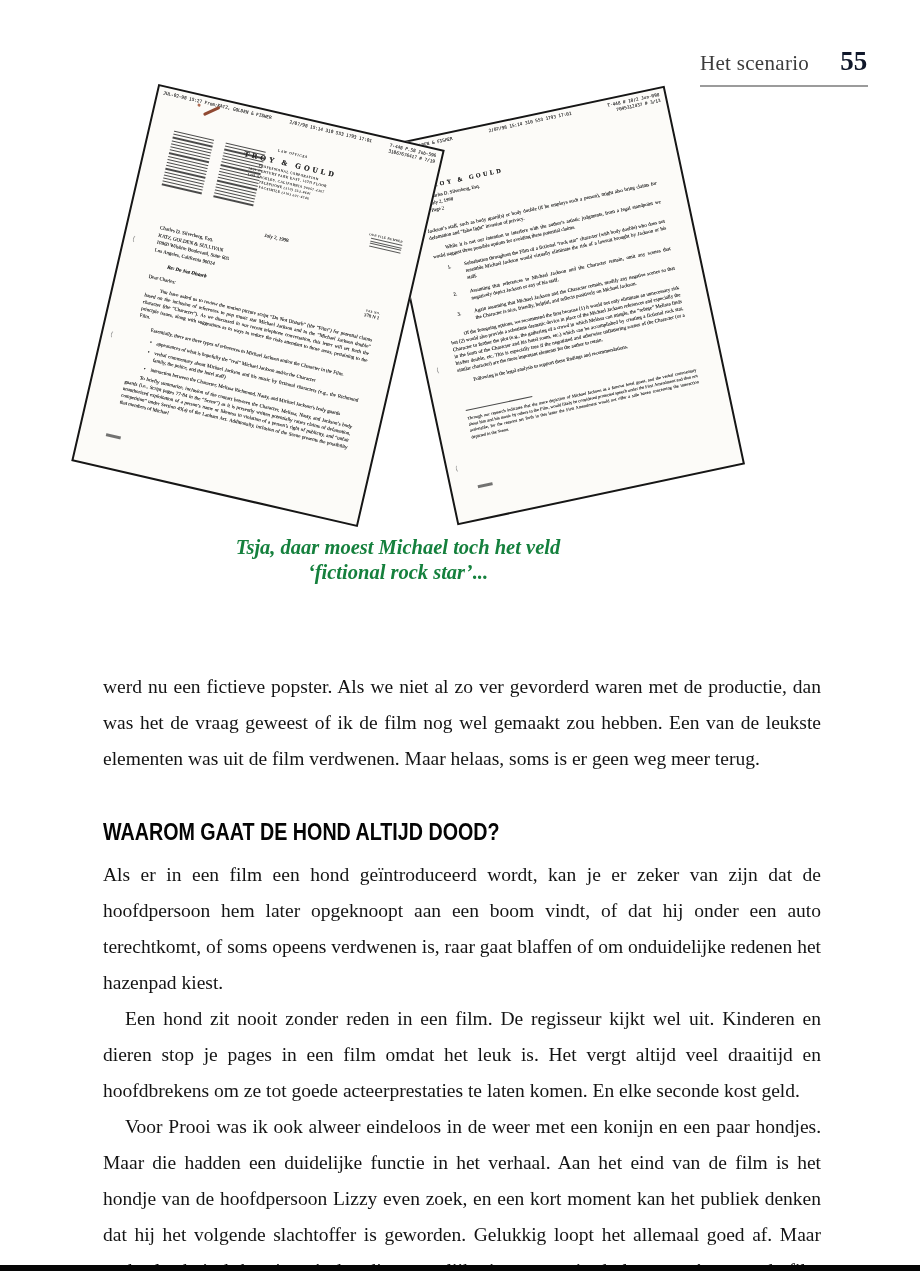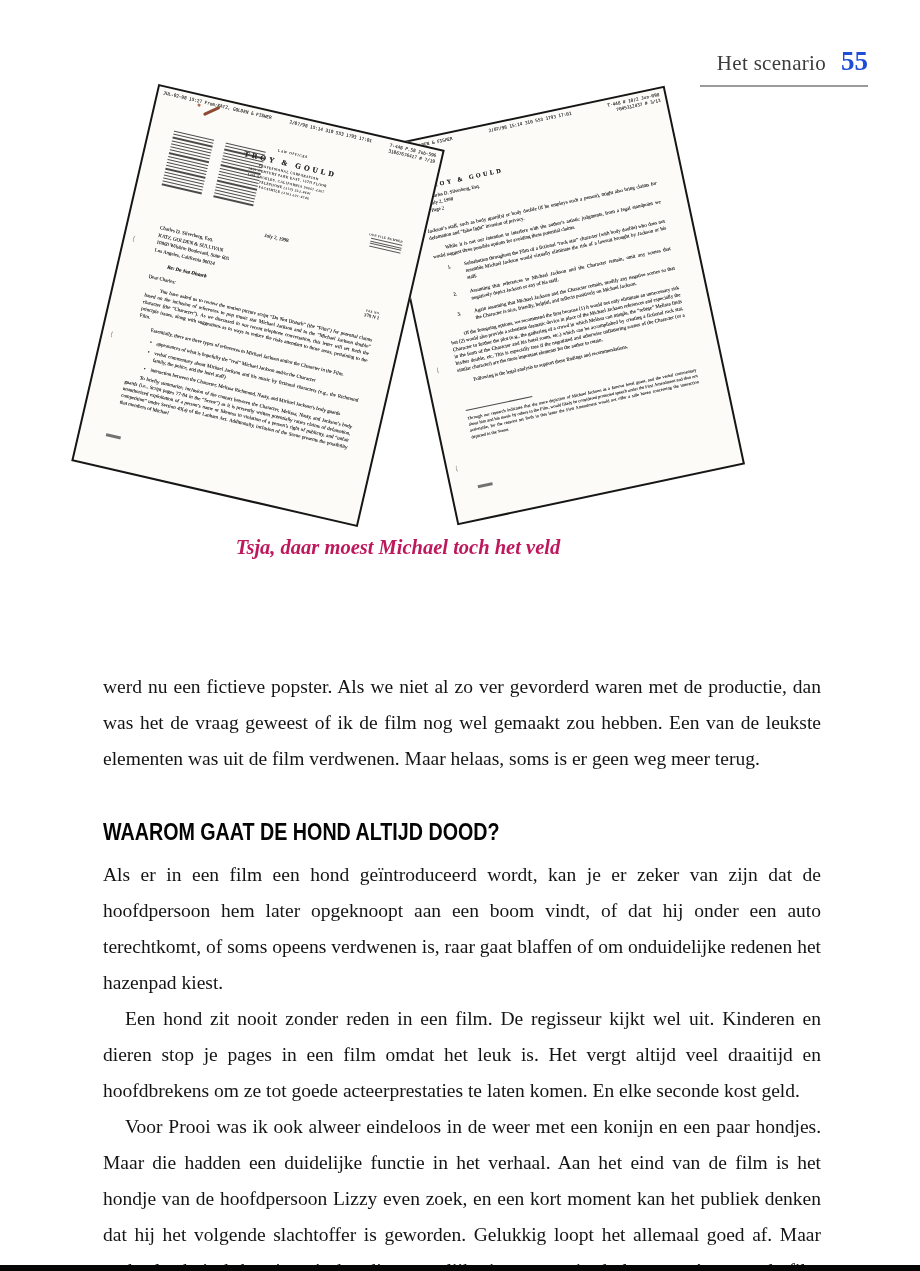--- a/index.html
+++ b/index.html
@@ -4,25 +4,25 @@
 <style>
   html,body{margin:0;padding:0;}
   body{
     width:920px;height:1271px;position:relative;overflow:hidden;
     background:#ffffff;font-family:"Liberation Serif", serif;
   }
 
   
   .page-header{
     position:absolute;top:46px;right:52px;width:168px;
-    display:flex;align-items:baseline;justify-content:flex-end;gap:15px;
+    display:flex;align-items:baseline;justify-content:flex-start;gap:31px;
     border-bottom:2px solid #9b9b9b;padding-bottom:8px;
   }
   .section-title{font-size:21px;color:#3c3c3c;letter-spacing:.3px;}
-  .page-number{font-size:27px;font-weight:bold;color:#1d4ed8;}
+  .page-number{font-size:27px;font-weight:bold;color:#0f172a;}
 
   
   .doc{
     position:absolute;width:294px;height:387px;box-sizing:border-box;
     background:#fcfbf8;border:2.5px solid #161616;
   }
   .doc-left{left:111px;top:112px;transform:rotate(13deg);z-index:2;}
   .doc-right{left:414px;top:112px;transform:rotate(-12deg);z-index:1;}
   .doc-inner{position:absolute;inset:0;color:#2e2e2e;}
   .scan-text{text-shadow:0 0 .4px rgba(45,45,45,.85);}
@@ -83,21 +83,21 @@
   .p2-firm{font-size:6.2px;font-weight:bold;letter-spacing:2.5px;margin-bottom:2px;}
   .num-item{display:flex;gap:9px;margin:6px 0 6px 12px;}
   .num-n{flex:none;width:8px;}
   .fn-sep{width:68px;border-top:.8px solid #4a4a4a;margin:24px 0 5px 0;}
   .footnote{font-size:4.4px;line-height:1.45;}
 
   
   .caption{
     position:absolute;left:100px;top:535px;width:596px;text-align:center;
     font-weight:bold;font-style:italic;font-size:20.5px;line-height:25px;
-    color:#be185d;
+    color:#15803d;
   }
 
   
   .body-text{
     position:absolute;left:103px;top:621px;width:718px;
     font-size:19.5px;line-height:36px;color:#141414;text-align:justify;margin-top:48px;
   }
   .body-text p{margin:0;}
   .indent{text-indent:22px;}
   .sec-heading{
@@ -220,20 +220,21 @@
         <span>interaction between the Character, Melissa Richmond, Nasty, and Michael Jackson’s body guards</span>
       </div>
       <p class="para">To briefly summarize, inclusion of the contact between the Character, Melissa, Nasty, and Jackson’s body guards (i.e., Script pages 77-84 in the “Scene”) as it is presently written potentially raises claims of defamation, unauthorized exploitation of a person’s name or likeness in violation of a person’s right of publicity, and “unfair competition” under Section 43(a) of the Lanham Act. Additionally, inclusion of the Scene presents the possibility that members of Michael</p>
     </div>
     <div class="doc-id"></div>
   </div>
 </div>
 
 <div class="caption">
   <div>Tsja, daar moest Michael toch het veld</div>
+  <div>‘fictional rock star’...</div>
 </div>
 
 <div class="body-text">
   <p>werd nu een fictieve popster. Als we niet al zo ver gevorderd waren met de productie, dan was het de vraag geweest of ik de film nog wel gemaakt zou hebben. Een van de leukste elementen was uit de film verdwenen. Maar helaas, soms is er geen weg meer terug.</p>
   <div class="sec-heading">WAAROM GAAT DE HOND ALTIJD DOOD?</div>
   <p>Als er in een film een hond geïntroduceerd wordt, kan je er zeker van zijn dat de hoofdpersoon hem later opgeknoopt aan een boom vindt, of dat hij onder een auto terechtkomt, of soms opeens verdwenen is, raar gaat blaffen of om onduidelijke redenen het hazenpad kiest.</p>
   <p class="indent">Een hond zit nooit zonder reden in een film. De regisseur kijkt wel uit. Kinderen en dieren stop je pages in een film omdat het leuk is. Het vergt altijd veel draaitijd en hoofdbrekens om ze tot goede acteerprestaties te laten komen. En elke seconde kost geld.</p>
   <p class="indent"><span>Voor </span><span class="ital">Prooi</span><span> was ik ook alweer eindeloos in de weer met een konijn en een paar hondjes. Maar die hadden een duidelijke functie in het verhaal. Aan het eind van de film is het hondje van de hoofdpersoon Lizzy even zoek, en een kort moment kan het publiek denken dat hij het volgende slachtoffer is geworden. Gelukkig loopt het allemaal goed af. Maar verhaaltechnisch kan je zo’n hondje natuurlijk niet opeens in de laatste scène van de film ten tonele voeren. Dat moet je al ergens geïntroduceerd hebben. Dus het hondje van Lizzy hebben we al eerder in een scène in het huis van Lizzy gezien.</span></p>
 </div>
 

